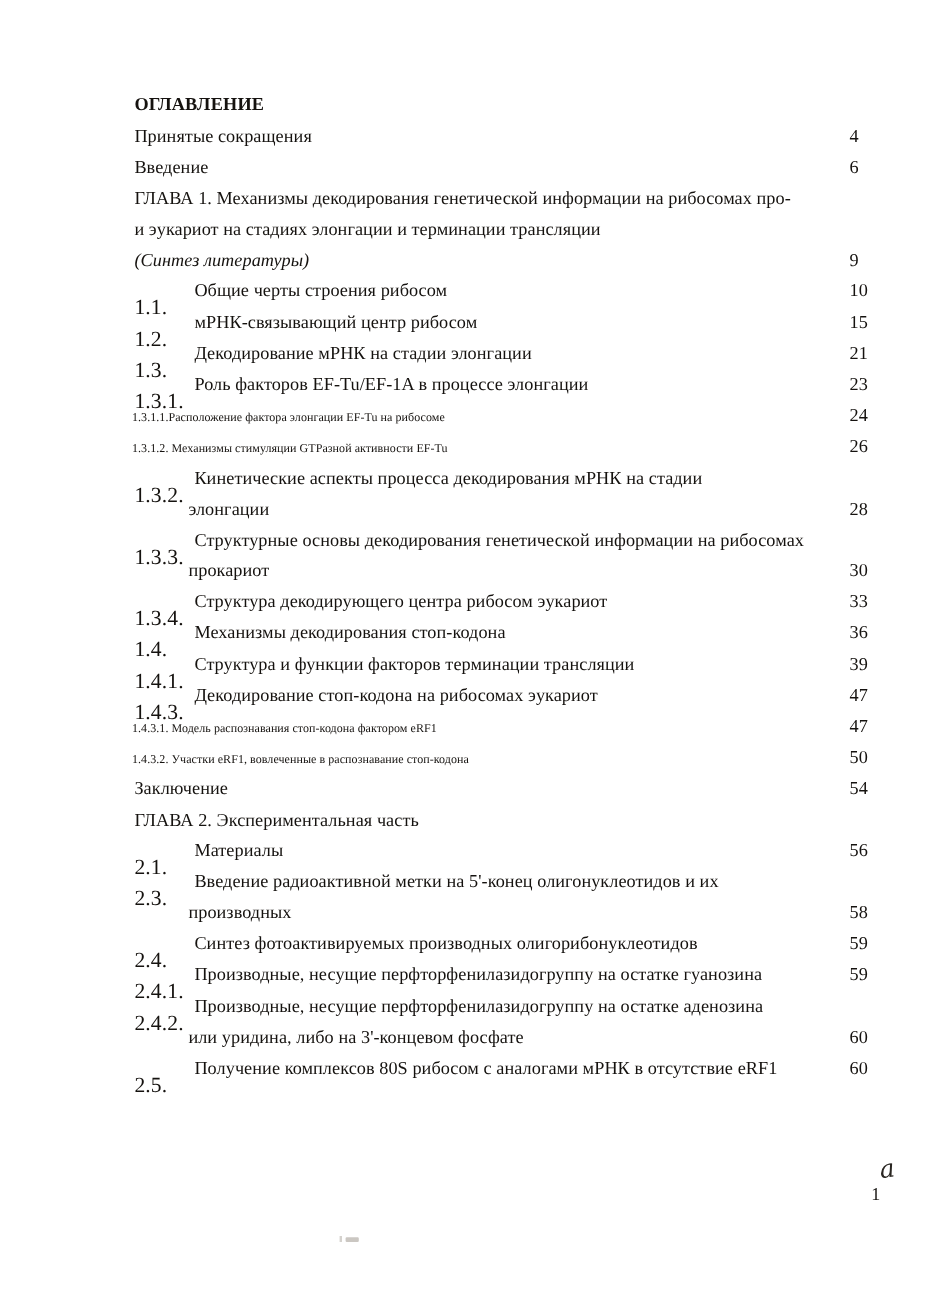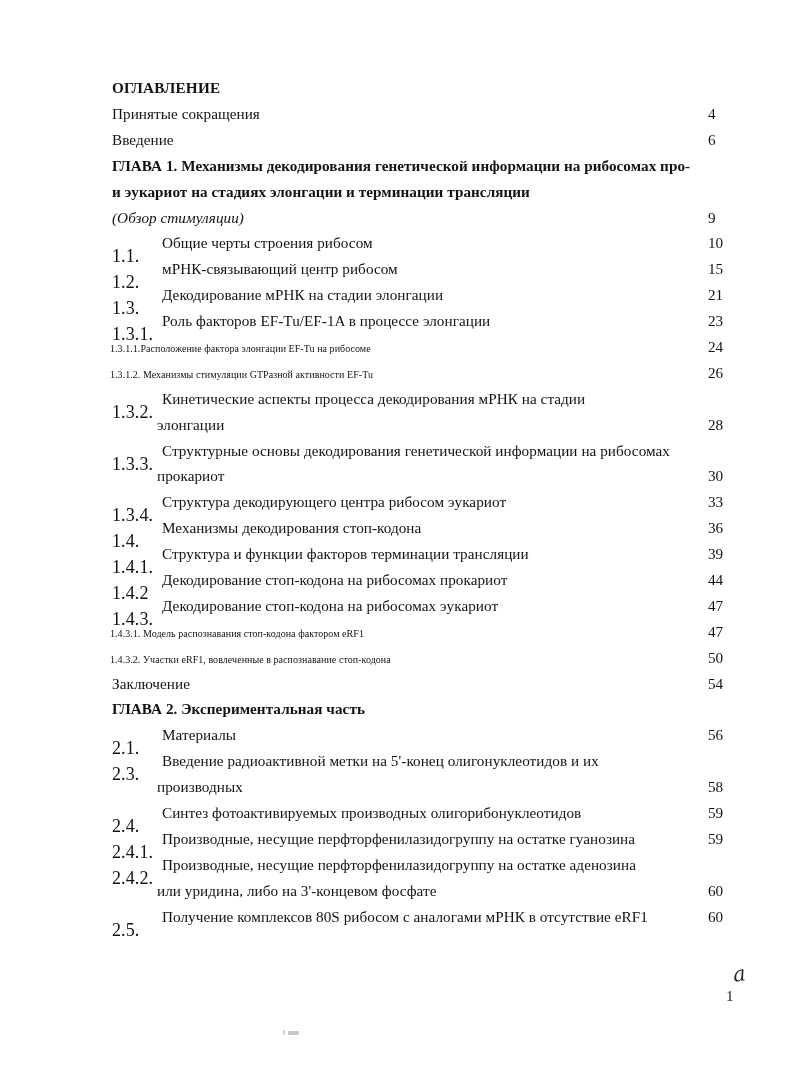--- a/index.html
+++ b/index.html
@@ -63,21 +63,21 @@
     left: 598px;
     top: 0;
     font-size: 15.2px;
     text-align: left;
   }
   .heading {
     font-weight: bold;
     letter-spacing: 0.2px;
   }
   .chapter {
-    font-weight: bold;
+    font-weight: normal;
   }
   .italic {
     font-style: italic;
   }
   .row.title {
     height: 27px;
     line-height: 27px;
   }
   
   #hand-mark {
@@ -134,21 +134,21 @@
         <span class="label">Введение</span>
         <span class="page">6</span>
       </div>
       <div class="row flush">
         <span class="label chapter">ГЛАВА 1. Механизмы декодирования генетической информации на рибосомах про-</span>
       </div>
       <div class="row flush">
         <span class="label chapter">и эукариот на стадиях элонгации и терминации трансляции</span>
       </div>
       <div class="row flush">
-        <span class="label italic">(Обзор стимуляции)</span>
+        <span class="label italic">(Синтез литературы)</span>
         <span class="page">9</span>
       </div>
       <div class="row">
         <span class="num">1.1.</span>
         <span class="label">Общие черты строения рибосом</span>
         <span class="page">10</span>
       </div>
       <div class="row">
         <span class="num">1.2.</span>
         <span class="label">мРНК-связывающий центр рибосом</span>
@@ -197,25 +197,20 @@
         <span class="num">1.4.</span>
         <span class="label">Механизмы декодирования стоп-кодона</span>
         <span class="page">36</span>
       </div>
       <div class="row">
         <span class="num">1.4.1.</span>
         <span class="label">Структура и функции факторов терминации трансляции</span>
         <span class="page">39</span>
       </div>
       <div class="row">
-        <span class="num">1.4.2</span>
-        <span class="label">Декодирование стоп-кодона на рибосомах прокариот</span>
-        <span class="page">44</span>
-      </div>
-      <div class="row">
         <span class="num">1.4.3.</span>
         <span class="label">Декодирование стоп-кодона на рибосомах эукариот</span>
         <span class="page">47</span>
       </div>
       <div class="row deep">
         <span class="label"><span class="inline">1.4.3.1.</span><span class="inline"> Модель распознавания стоп-кодона фактором eRF1</span></span>
         <span class="page">47</span>
       </div>
       <div class="row deep">
         <span class="label"><span class="inline">1.4.3.2.</span><span class="inline"> Участки eRF1, вовлеченные в распознавание стоп-кодона</span></span>

